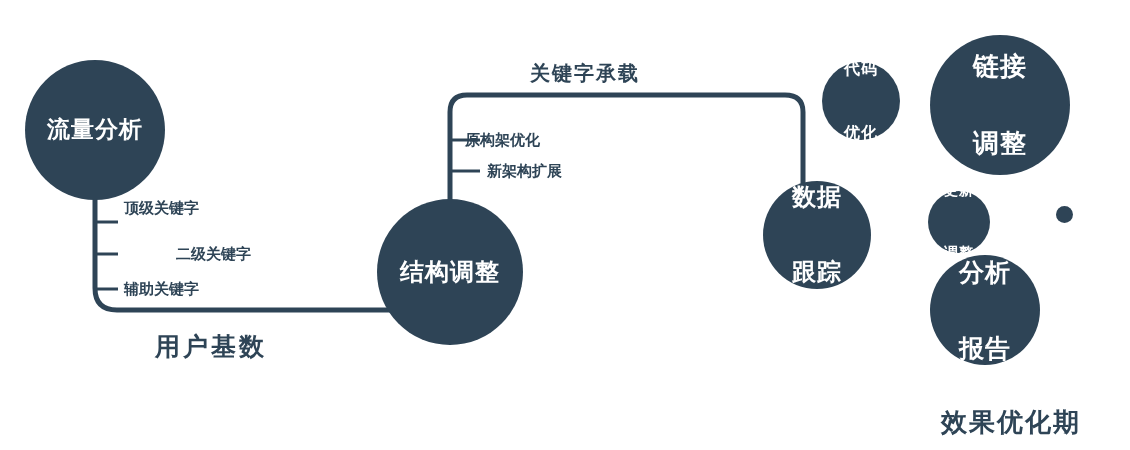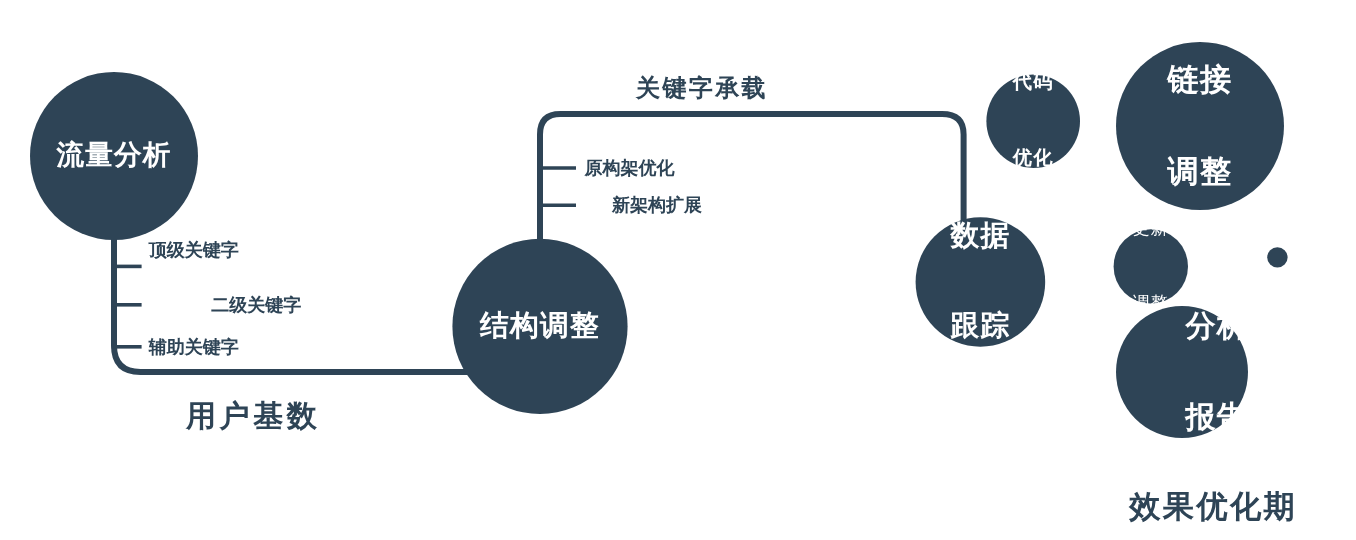--- a/index.html
+++ b/index.html
@@ -83,37 +83,37 @@
   <div class="node" style="left:822px;top:62px;width:78px;height:78px;font-size:16px;">
     <span>代码</span>
     <span>优化</span>
   </div>
 
   <div class="node" style="left:930px;top:35px;width:140px;height:140px;font-size:26px;">
     <span>链接</span>
     <span>调整</span>
   </div>
 
-  <div class="node" style="left:928px;top:191px;width:62px;height:62px;font-size:14px;font-weight:400;">
+  <div class="node" style="left:928px;top:191px;width:62px;height:62px;font-size:14px;font-weight:700;">
     <span>更新</span>
     <span>调整</span>
   </div>
 
   <div class="node" style="left:1056px;top:206px;width:17px;height:17px;"></div>
 
-  <div class="node" style="left:930px;top:255px;width:110px;height:110px;font-size:25px;align-items:flex-end;">
+  <div class="node" style="left:930px;top:255px;width:110px;height:110px;font-size:25px;">
     <span>分析</span>
     <span>报告</span>
   </div>
 
   <div class="edge-label" style="left:155px;top:330px;font-size:25px;letter-spacing:3px;">用户基数</div>
   <div class="edge-label" style="left:530px;top:60px;font-size:20px;letter-spacing:2px;">关键字承载</div>
 
   <div class="branch-label" style="left:124px;top:199px;">顶级关键字</div>
   <div class="branch-label" style="left:128px;top:245px;margin-left:48px;">二级关键字</div>
   <div class="branch-label" style="left:124px;top:280px;">辅助关键字</div>
 
-  <div class="branch-label" style="left:487px;top:131px;">原构架优化</div>
-  <div class="branch-label" style="left:487px;top:162px;margin-left:23px;">新架构扩展</div>
+  <div class="branch-label" style="left:465px;top:131px;">原构架优化</div>
+  <div class="branch-label" style="left:487px;top:162px;">新架构扩展</div>
 
   <div class="footer-label" style="left:893px;top:405px;margin-left:48px;">效果优化期</div>
 
 </div>
 
 </body></html>

